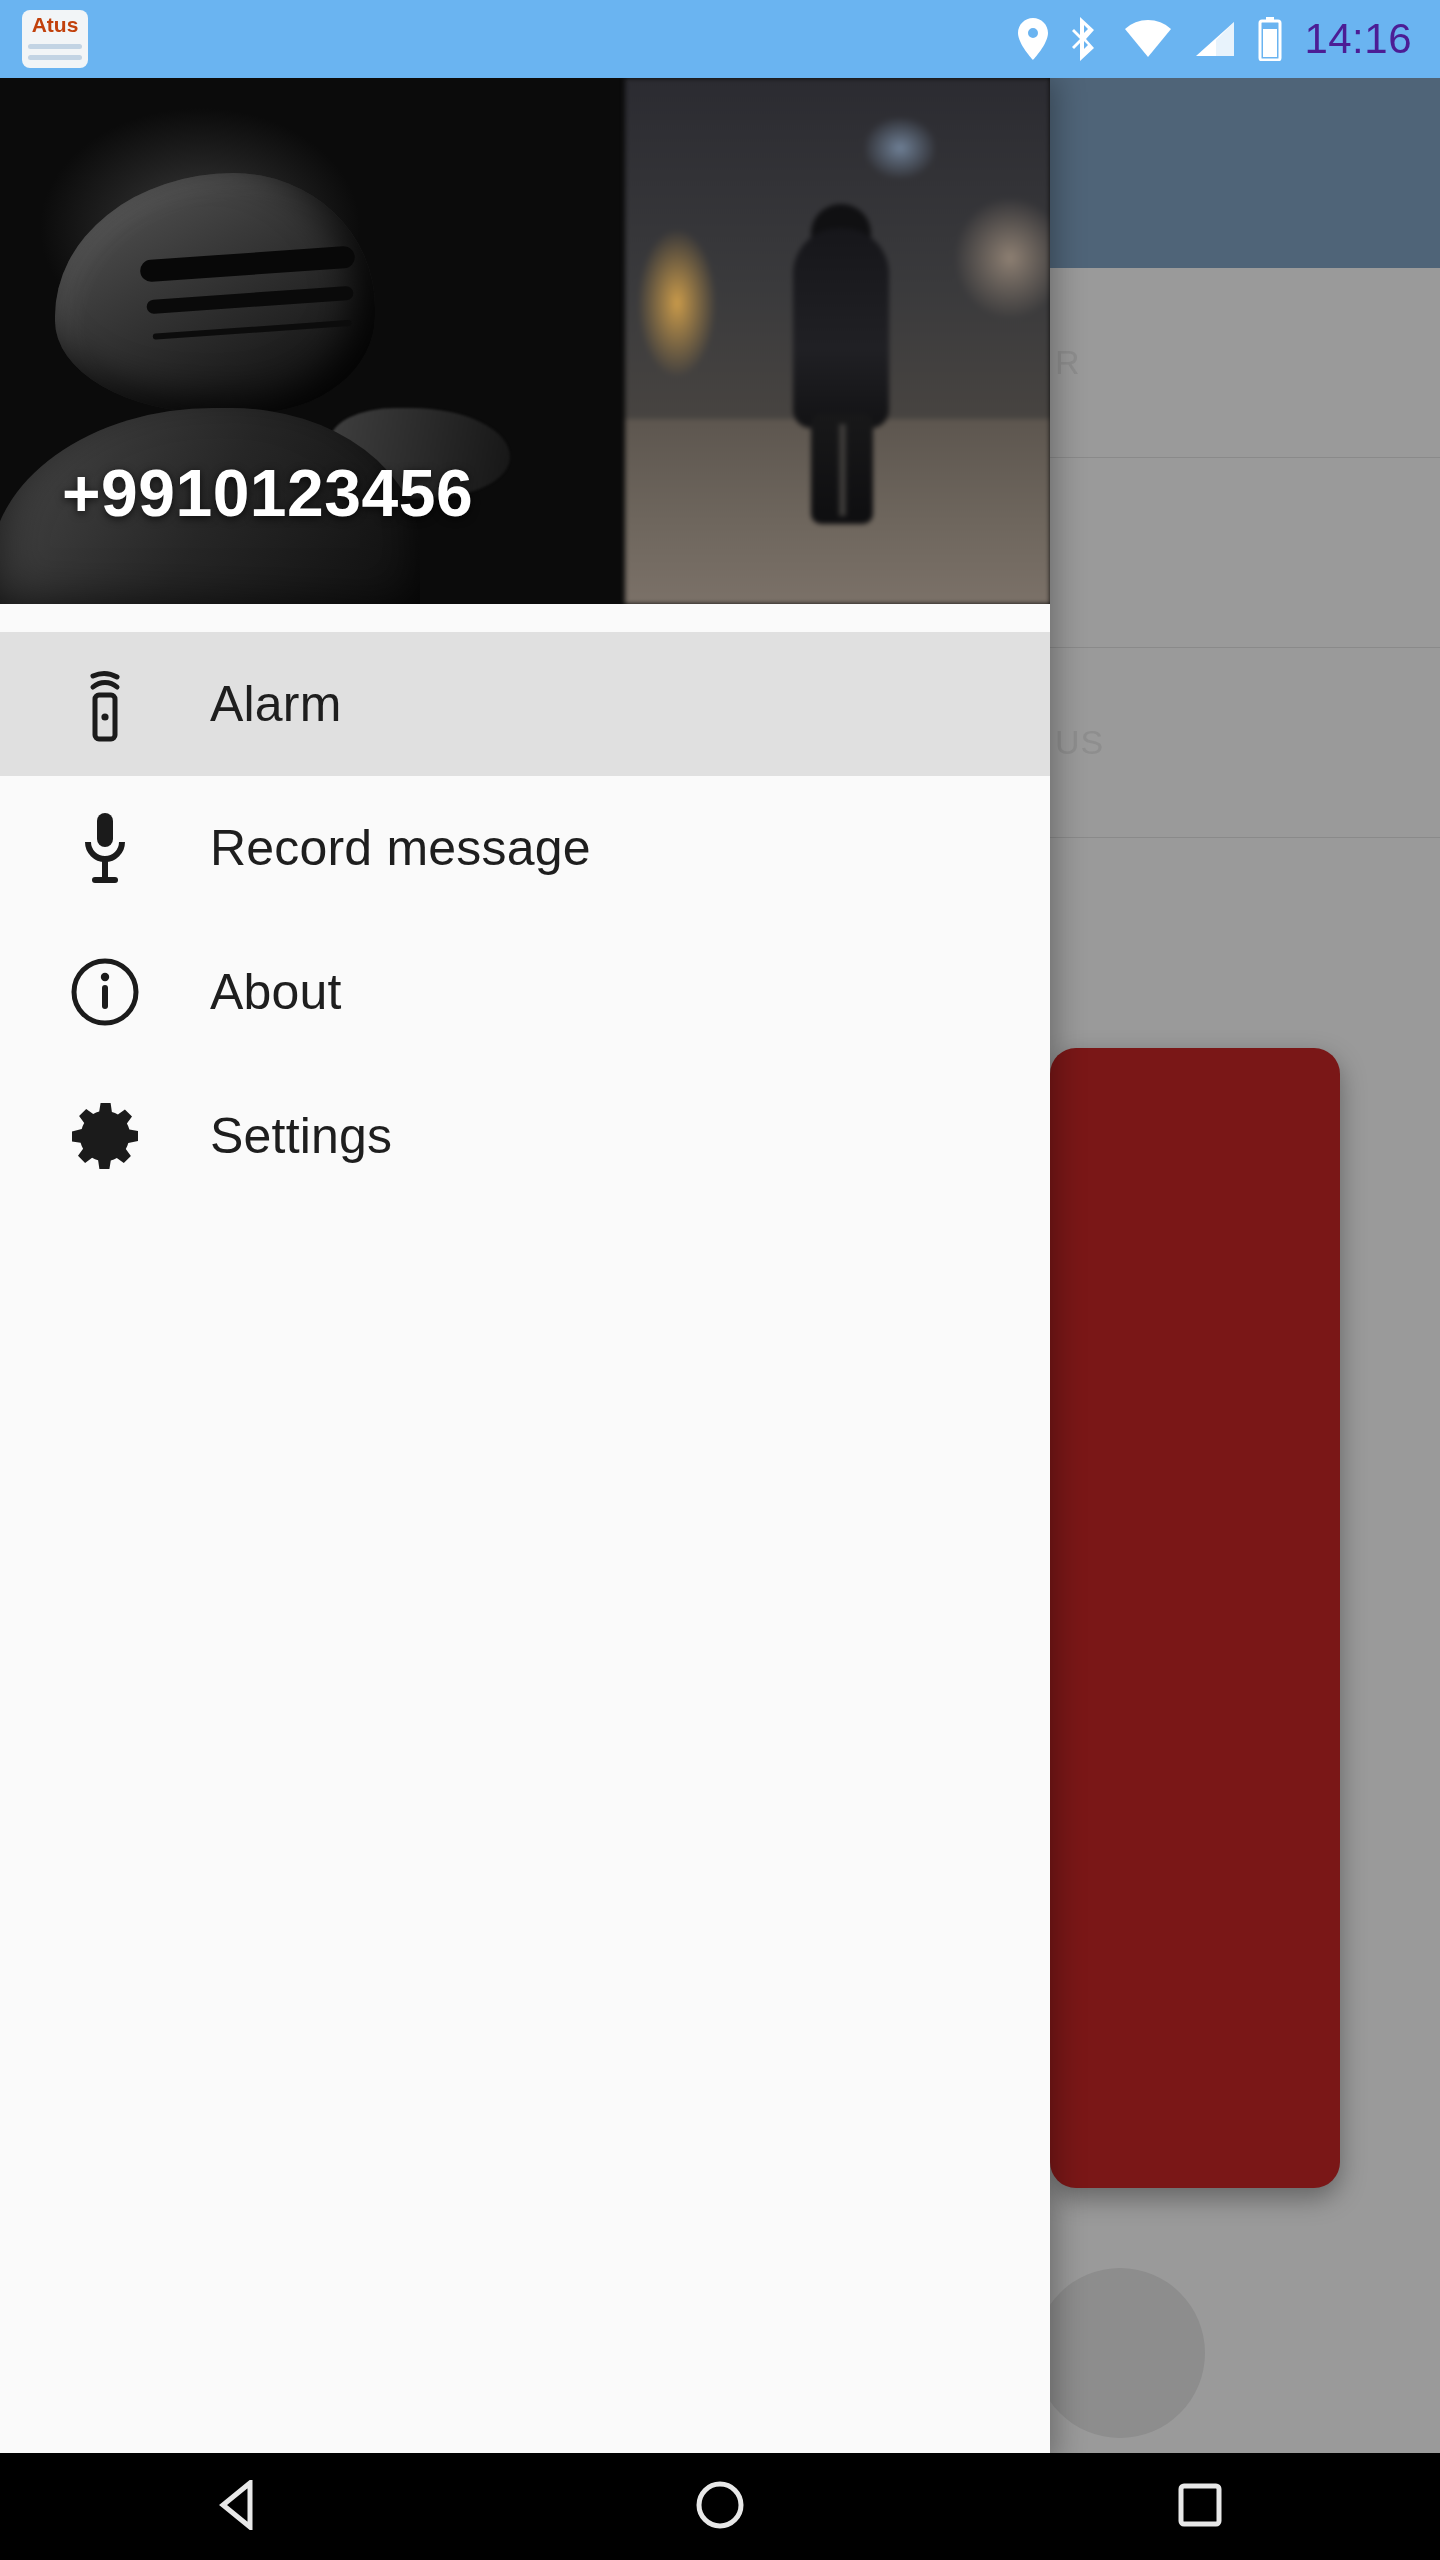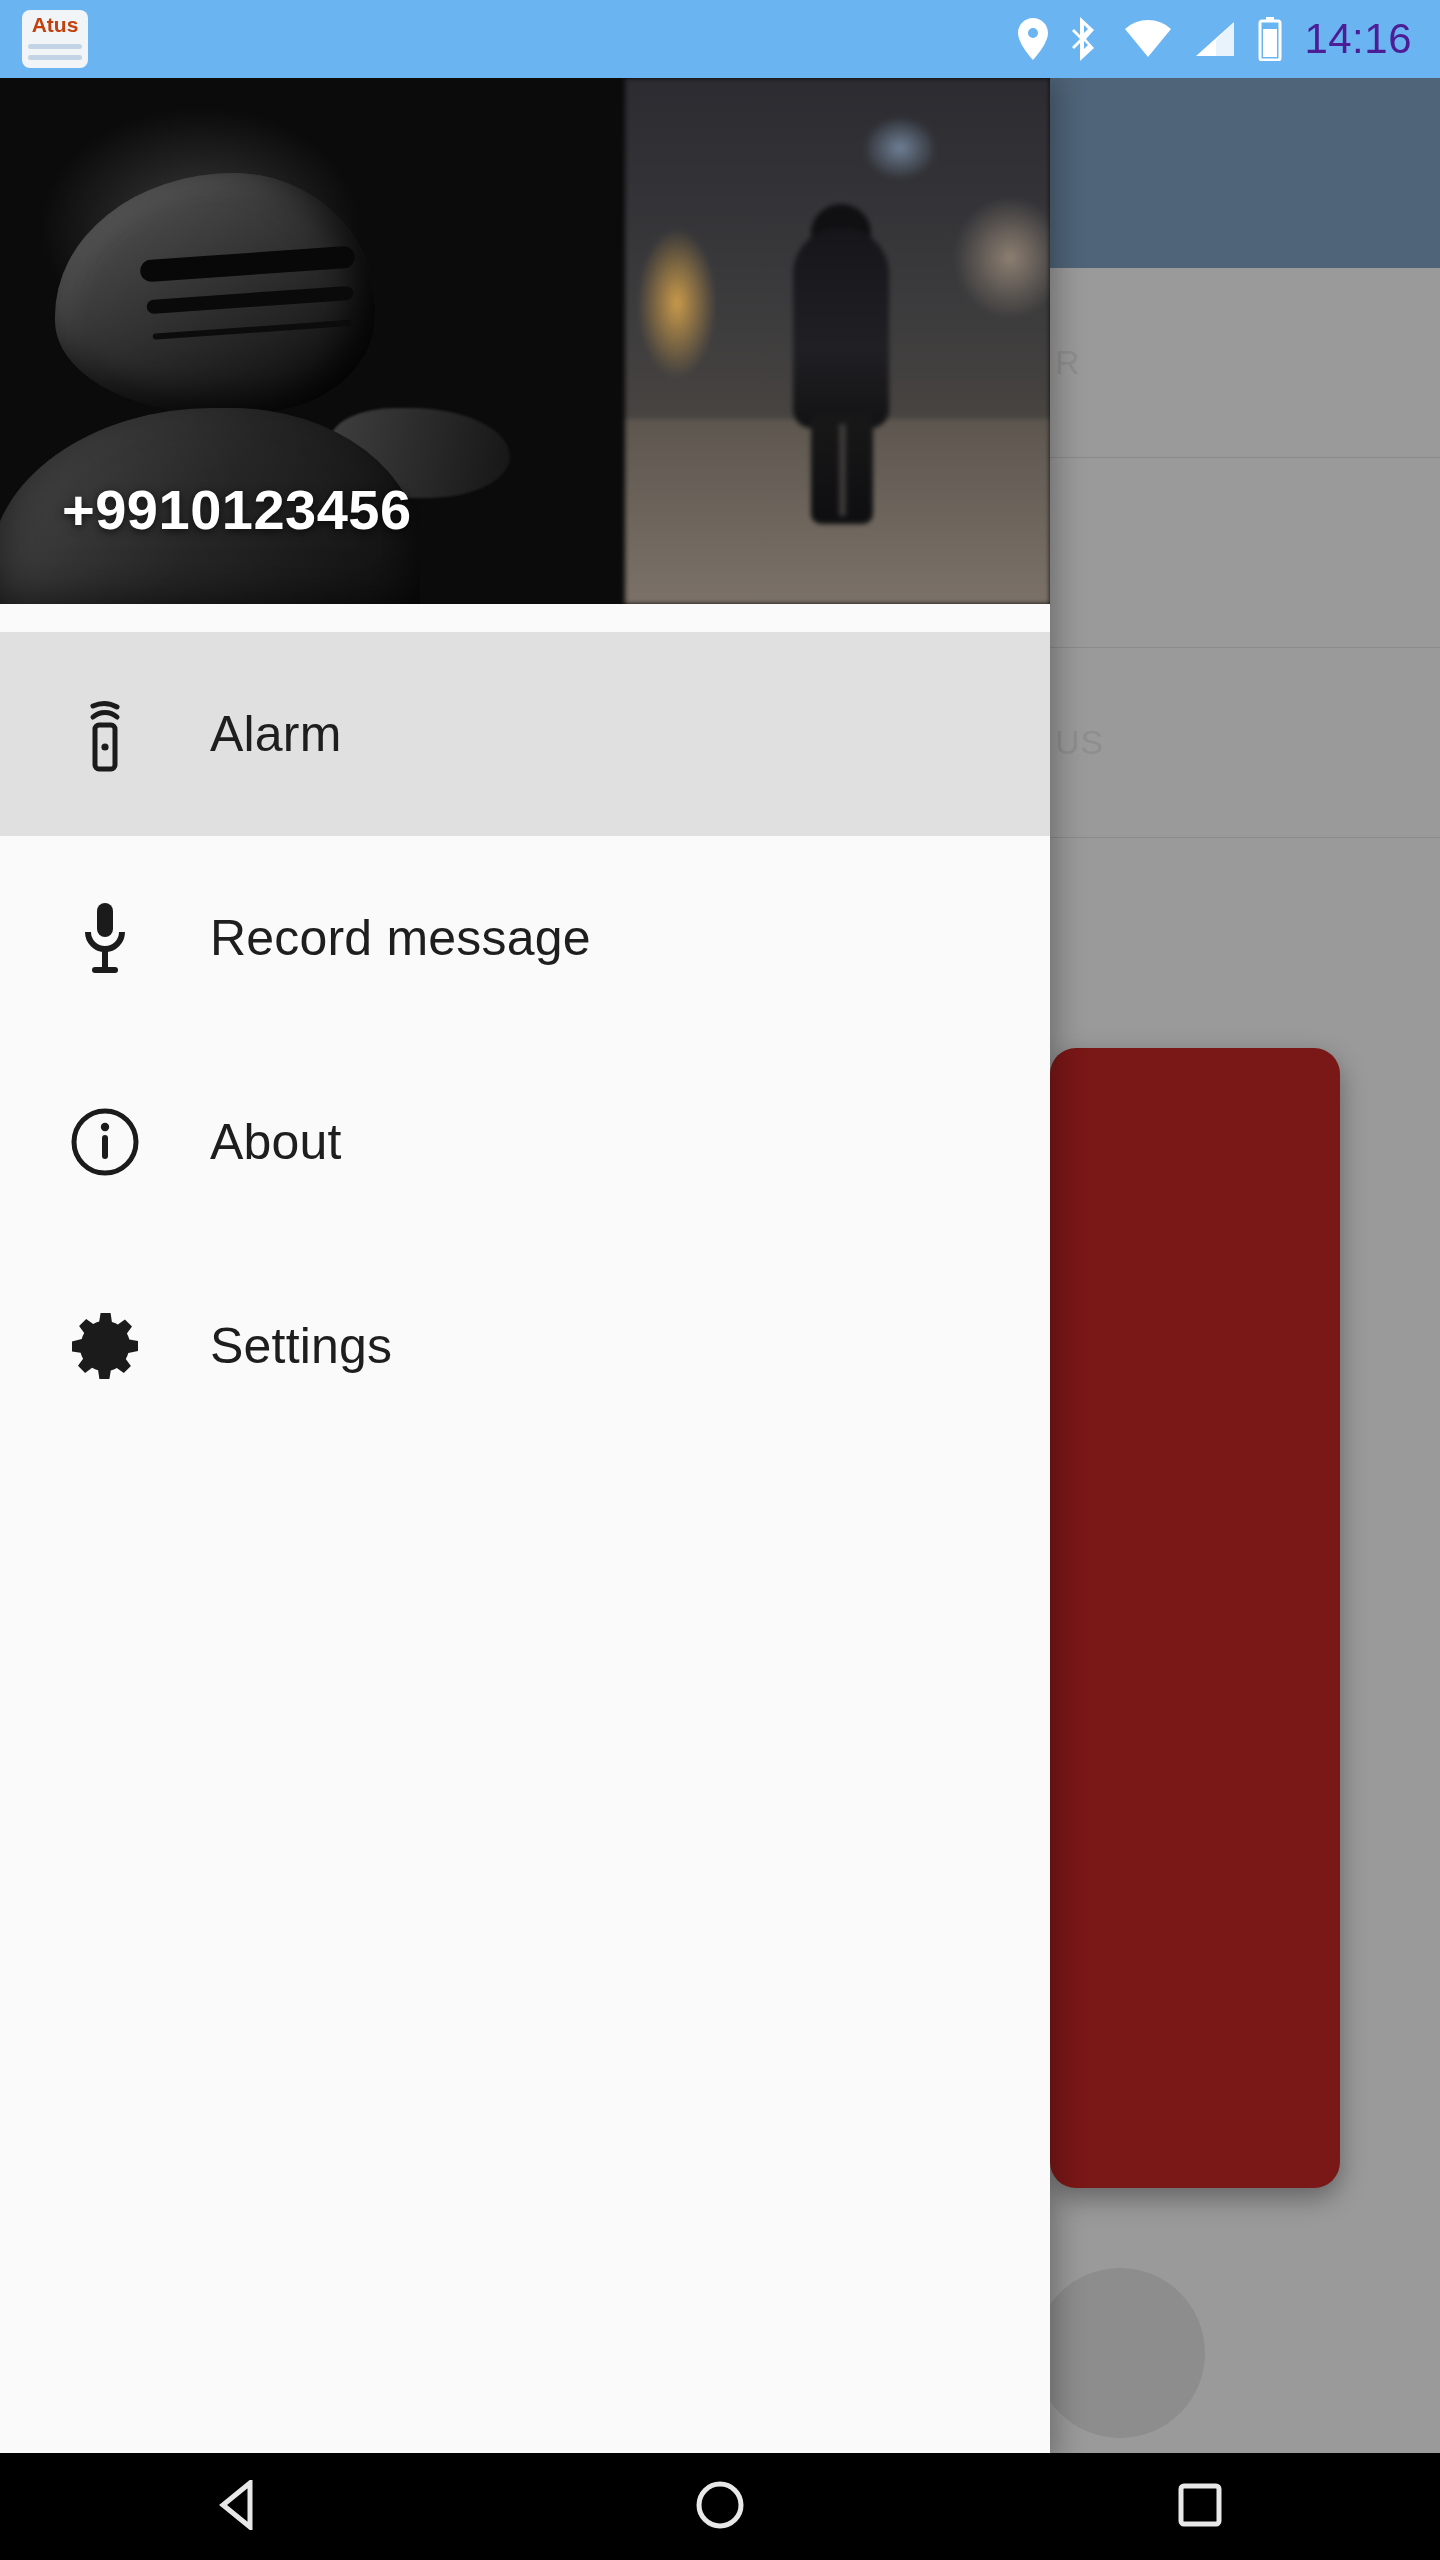--- a/index.html
+++ b/index.html
@@ -194,33 +194,33 @@
     width:62px; height:110px;
     background:linear-gradient(180deg,#181819,#0e0e10);
     border-radius:10px;
   }
   #art-right .figure-legs:after {
     content:""; position:absolute; left:28px; top:10px;
     width:7px; height:92px; background:#3c3a38;
   }
   #drawer-phone {
     position:absolute;
-    left:62px; bottom:62px;
-    color:#fff; font-size:56px;
+    left:62px; bottom:73px;
+    color:#fff; font-size:66px;
     font-weight:bold;
     letter-spacing:0.5px;
     text-shadow:0 2px 8px rgba(0,0,0,0.7);
     z-index:5;
   }
   #drawer-divider {
     width:1050px; height:28px; background:#fafafa;
   }
 
   .menu-item {
-    height:204px;
+    height:144px;
     display:flex; align-items:center;
     cursor:pointer;
   }
   .menu-item.selected { background:#e0e0e0; }
   .menu-icon {
     width:210px;
     display:flex; align-items:center; justify-content:center;
     flex:0 0 210px;
   }
   .menu-label {

